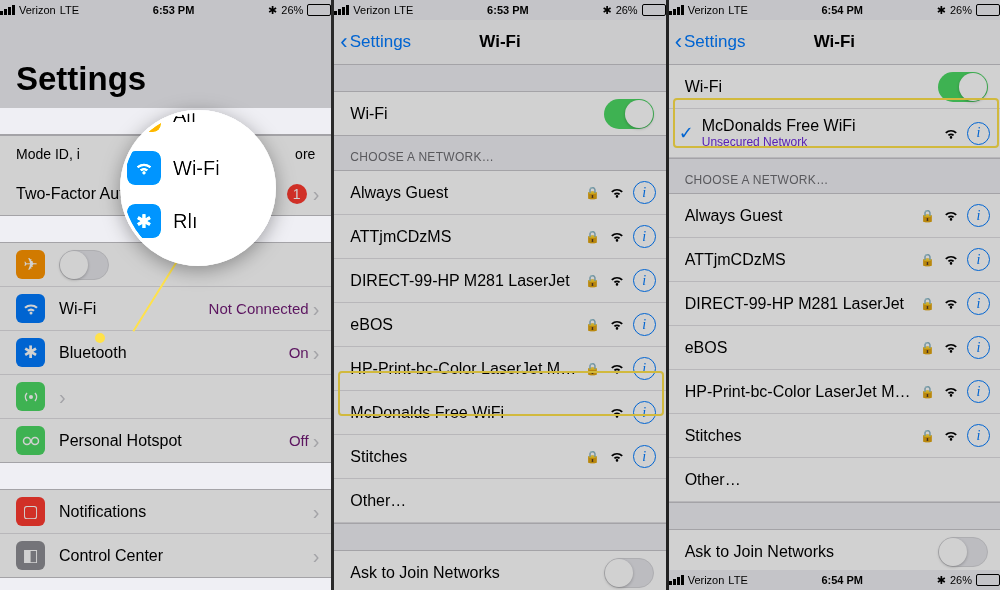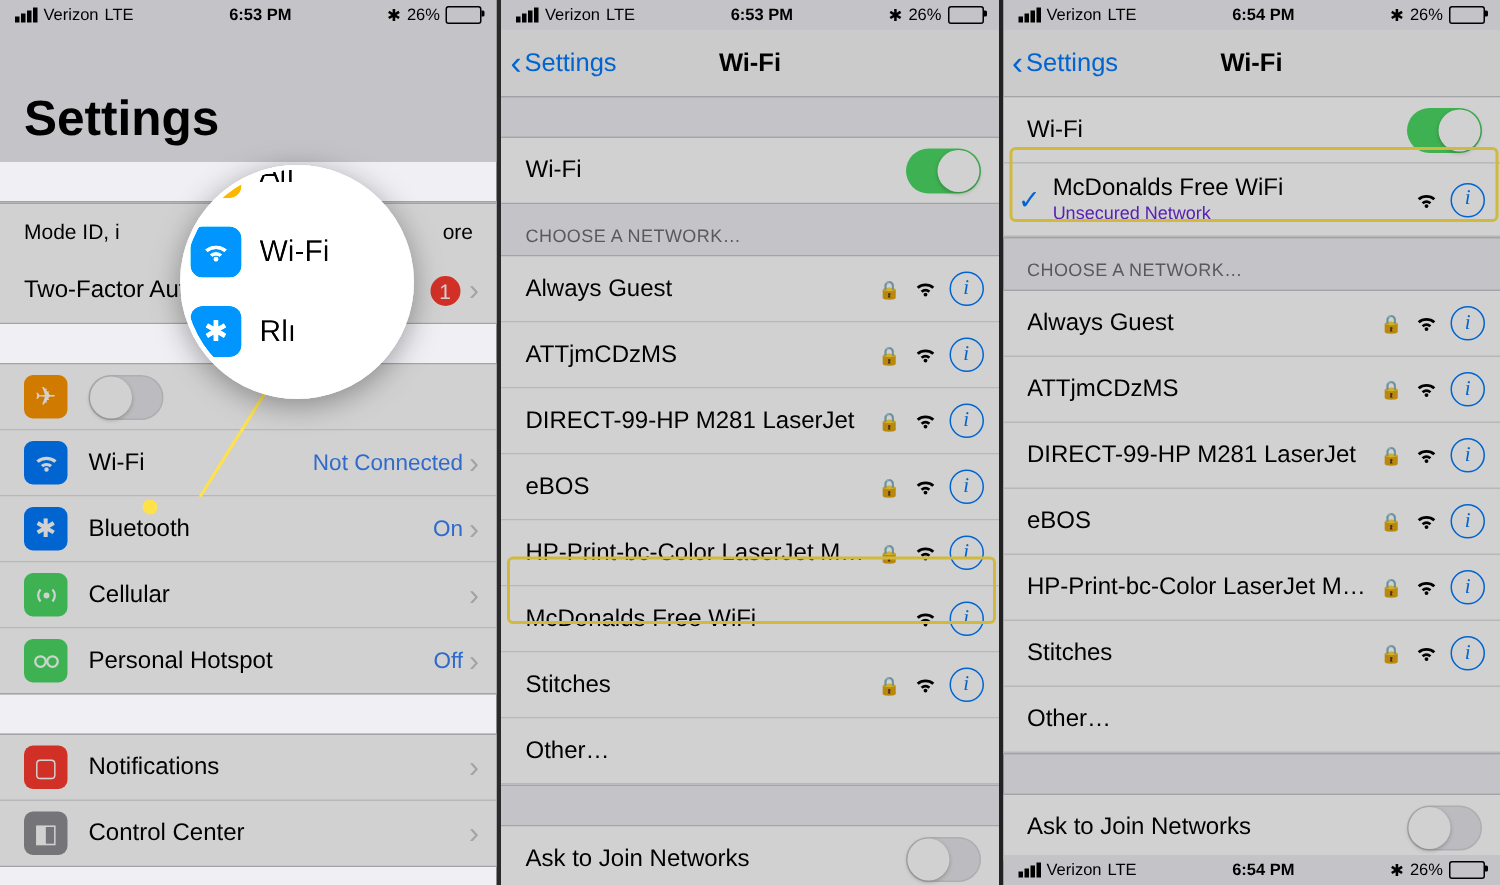--- a/index.html
+++ b/index.html
@@ -2,21 +2,21 @@
 <html><head>
 <meta charset="utf-8">
 <style>
   html,body{margin:0;padding:0;background:#555;}
   body{width:1000px;height:590px;font-family:-apple-system,Helvetica,Arial,sans-serif;overflow:hidden;}
   .screens{display:flex;height:100%;}
   .screen{position:relative;width:333.3px;height:590px;background:#efeff4;overflow:hidden;border-right:3px solid #2a2a2a;}
   .screen:last-child{border-right:none;}
   .dimmed{filter:brightness(.82);}
   
-  .status{height:20px;background:#efeff4;display:flex;align-items:center;font-size:11px;font-weight:500;color:#000;padding:0 10px;gap:40px;}
+  .status{height:20px;background:#efeff4;display:flex;align-items:center;font-size:11px;font-weight:500;color:#000;padding:0 0;gap:40px;}
   .status .left,.status .right{display:flex;align-items:center;gap:4px;}
   .status .center{flex:1;text-align:center;font-weight:600;}
   .sigbars{display:flex;align-items:flex-end;gap:1px;}
   .sigbars span{width:3px;background:#000;display:inline-block;}
   .sigbars span:nth-child(1){height:4px;}
   .sigbars span:nth-child(2){height:6px;}
   .sigbars span:nth-child(3){height:8px;}
   .sigbars span:nth-child(4){height:10px;}
   .batt{width:22px;height:10px;border:1px solid #000;border-radius:2px;position:relative;}
   .batt::after{content:"";position:absolute;right:-3px;top:2px;width:2px;height:4px;background:#000;border-radius:0 1px 1px 0;}
@@ -26,21 +26,21 @@
   .nav-title{font-weight:600;font-size:17px;}
   .nav-back{position:absolute;left:6px;color:#007aff;font-size:17px;display:flex;align-items:center;}
   
   .big-title{font-size:33px;font-weight:700;padding:40px 16px 10px;background:#efeff4;}
   
   .group{background:#fff;border-top:1px solid #c8c7cc;border-bottom:1px solid #c8c7cc;}
   .group-header{font-size:12px;color:#6d6d72;padding:14px 16px 6px;letter-spacing:.3px;}
   .cell{display:flex;align-items:center;height:43px;padding:0 12px 0 16px;background:#fff;border-bottom:.5px solid #e0dfe3;font-size:16px;position:relative;}
   .cell:last-child{border-bottom:none;}
   .cell .label{flex:1;}
-  .cell .value{color:#3b82f6;font-size:15px;margin-right:4px;text-align:right;}
+  .cell .value{color:#701a75;font-size:15px;margin-right:4px;text-align:right;}
   .cell .chev{color:#c7c7cc;font-size:20px;line-height:1;}
   .cell .icon{width:29px;height:29px;border-radius:6px;margin-right:14px;display:flex;align-items:center;justify-content:center;color:#fff;font-size:17px;}
   .badge{background:#ff3b30;color:#fff;border-radius:10px;min-width:20px;height:20px;font-size:14px;display:flex;align-items:center;justify-content:center;margin-right:6px;}
   .toggle{width:50px;height:30px;border-radius:15px;background:#4cd964;position:relative;flex-shrink:0;}
   .toggle.off{background:#e5e5ea;border:1px solid #d4d4d8;box-sizing:border-box;}
   .toggle::after{content:"";position:absolute;width:28px;height:28px;background:#fff;border-radius:14px;top:1px;right:1px;box-shadow:0 1px 3px rgba(0,0,0,.25);}
   .toggle.off::after{left:0;right:auto;top:0;width:28px;height:28px;}
   .net-row{display:flex;align-items:center;height:43px;padding:0 10px 0 16px;background:#fff;border-bottom:.5px solid #e0dfe3;font-size:16px;}
   .net-row .name{flex:1;white-space:nowrap;overflow:hidden;text-overflow:ellipsis;}
   .lock{font-size:12px;margin-right:8px;color:#000;}
@@ -124,21 +124,20 @@
           <span class="value">On</span>
           <span class="chev">›</span>
         </div>
         <div class="cell">
           <span class="icon" style="background:#4cd964">
               <svg width="16" height="16" viewBox="0 0 16 16">
                 <circle cx="8" cy="8" r="2" fill="#fff"></circle>
                 <path d="M4 4a6 6 0 000 8M12 4a6 6 0 010 8" stroke="#fff" stroke-width="1.5" fill="none"></path>
               </svg>
             </span>
-          <span class="label">Cellular</span>
           <span class="chev">›</span>
         </div>
         <div class="cell">
           <span class="icon" style="background:#4cd964">
               <svg width="18" height="10" viewBox="0 0 18 10">
                 <circle cx="5" cy="5" r="3.5" stroke="#fff" stroke-width="1.5" fill="none"></circle>
                 <circle cx="13" cy="5" r="3.5" stroke="#fff" stroke-width="1.5" fill="none"></circle>
               </svg>
             </span>
           <span class="label">Personal Hotspot</span>

